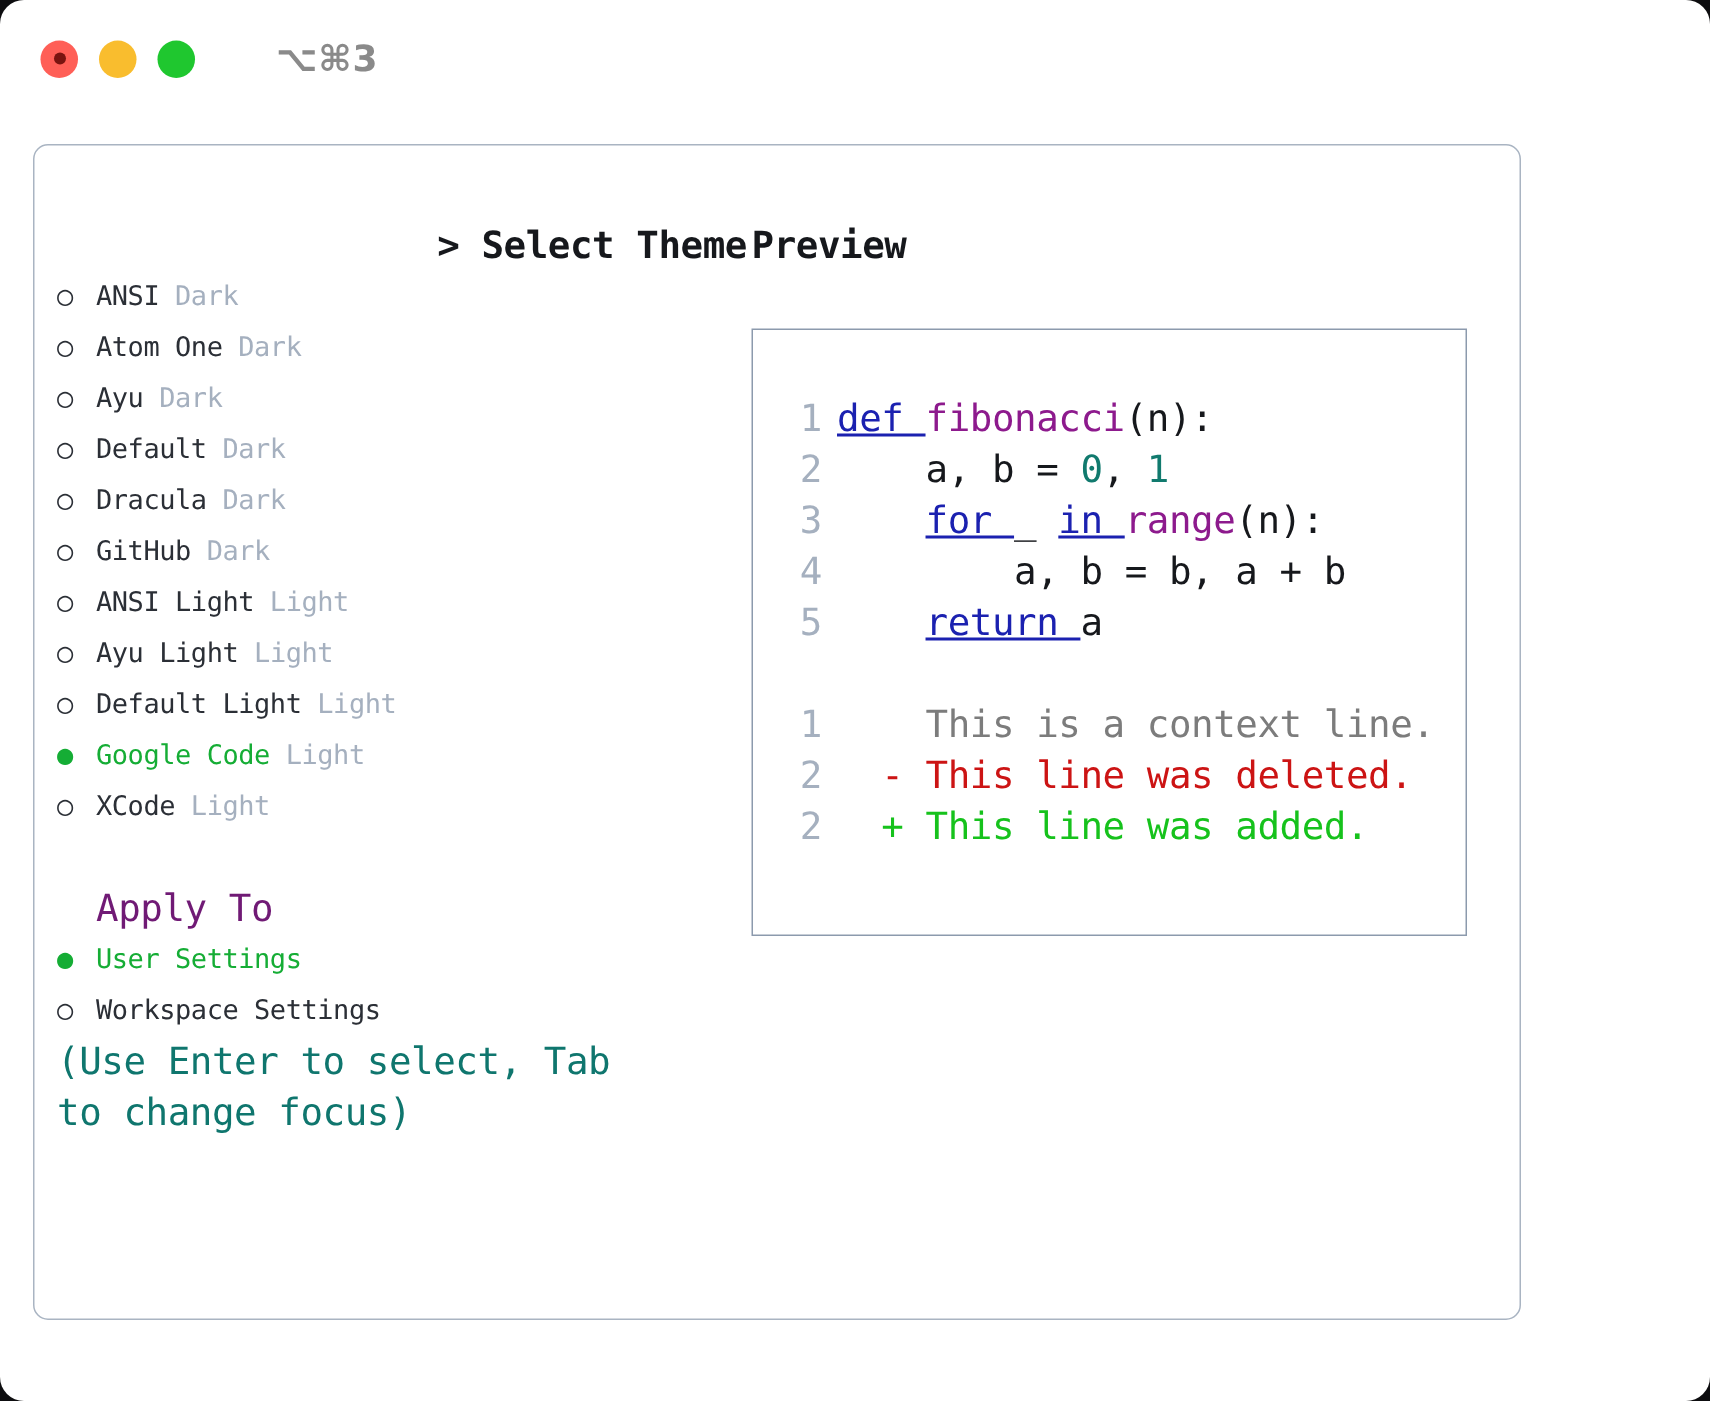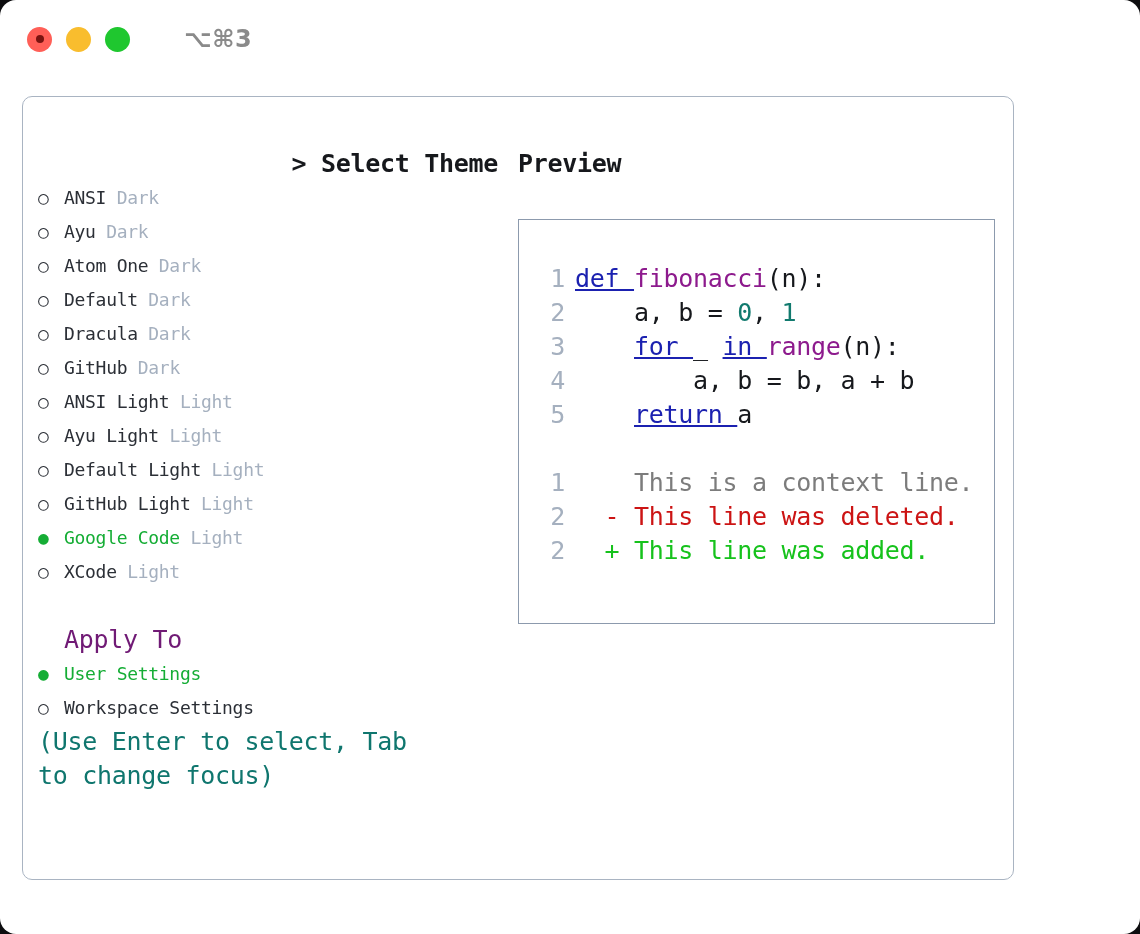--- a/index.html
+++ b/index.html
@@ -139,21 +139,21 @@
     font-size: 25px;
     line-height: 34px;
     color: #0f766e;
     letter-spacing: -0.3px;
     width: 410px;
   }
 
   
   .right-col {
     position: absolute;
-    left: 495px;
+    left: 478px;
     top: 50px;
     width: 500px;
   }
   .preview-title {
     font-size: 25px;
     font-weight: bold;
     color: #16181c;
     line-height: 34px;
     letter-spacing: -0.3px;
   }
@@ -208,29 +208,28 @@
   </div>
 
   <div class="panel">
     <div class="columns">
 
       <div class="left-col">
         <div class="list-head">&gt; Select Theme</div>
 
         <div id="theme-items">
             <div class="opt-row"><span class="marker">○</span><span class="opt-label">ANSI</span><span class="opt-variant"> Dark</span></div>
+            <div class="opt-row"><span class="marker">○</span><span class="opt-label">Atom One</span><span class="opt-variant"> Dark</span></div>
             <div class="opt-row"><span class="marker">○</span><span class="opt-label">Ayu</span><span class="opt-variant"> Dark</span></div>
-            <div class="opt-row"><span class="marker">○</span><span class="opt-label">Atom One</span><span class="opt-variant"> Dark</span></div>
             <div class="opt-row"><span class="marker">○</span><span class="opt-label">Default</span><span class="opt-variant"> Dark</span></div>
             <div class="opt-row"><span class="marker">○</span><span class="opt-label">Dracula</span><span class="opt-variant"> Dark</span></div>
             <div class="opt-row"><span class="marker">○</span><span class="opt-label">GitHub</span><span class="opt-variant"> Dark</span></div>
             <div class="opt-row"><span class="marker">○</span><span class="opt-label">ANSI Light</span><span class="opt-variant"> Light</span></div>
             <div class="opt-row"><span class="marker">○</span><span class="opt-label">Ayu Light</span><span class="opt-variant"> Light</span></div>
             <div class="opt-row"><span class="marker">○</span><span class="opt-label">Default Light</span><span class="opt-variant"> Light</span></div>
-            <div class="opt-row"><span class="marker">○</span><span class="opt-label">GitHub Light</span><span class="opt-variant"> Light</span></div>
             <div class="opt-row sel"><span class="marker">●</span><span class="opt-label">Google Code</span><span class="opt-variant"> Light</span></div>
             <div class="opt-row"><span class="marker">○</span><span class="opt-label">XCode</span><span class="opt-variant"> Light</span></div>
           </div>
 
         <div class="section-head">Apply To</div>
 
         <div id="apply-items">
             <div class="opt-row sel"><span class="marker">●</span><span class="opt-label">User Settings</span></div>
             <div class="opt-row"><span class="marker">○</span><span class="opt-label">Workspace Settings</span></div>
           </div>

